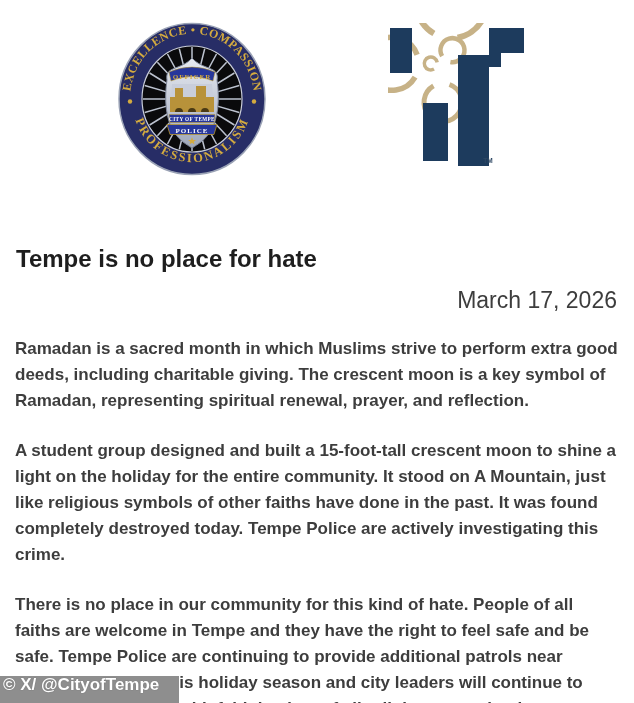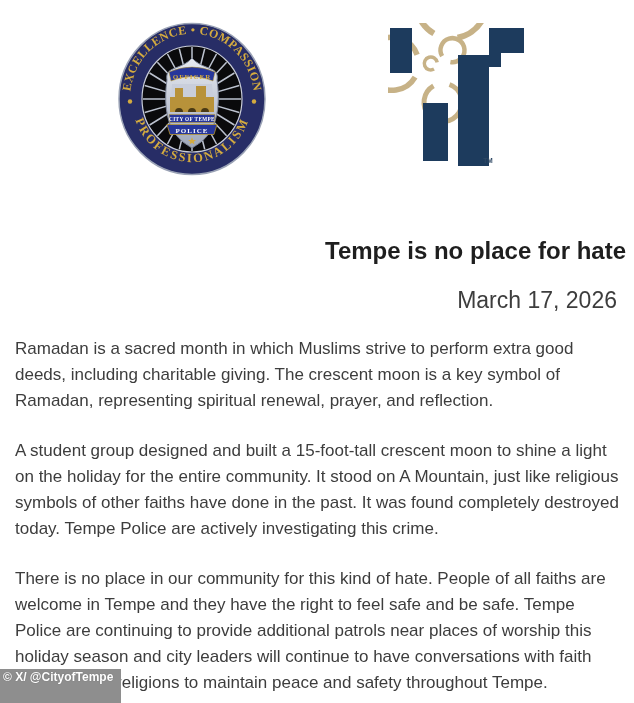--- a/index.html
+++ b/index.html
@@ -9,50 +9,50 @@
     height: 703px;
     background: #ffffff;
     font-family: "Liberation Sans", sans-serif;
     overflow: hidden;
   }
   .badge-svg { position: absolute; left: 117px; top: 22px; width: 150px; height: 154px; }
   .tlogo-svg { position: absolute; left: 388px; top: 23px; width: 140px; height: 146px; }
   .title {
     position: absolute;
     top: 229px; left: 0; right: 0;
-    text-align: right;
+    text-align: left;
     font-size: 24px;
     font-weight: bold;
     color: #1e1e1e;
-    margin: 8px;
+    margin: 16px;
   }
   .date {
     position: absolute;
     top: 287px; right: 17px;
     font-size: 23px;
     color: #3d3d3d;
   }
   .body-text {
     position: absolute;
     top: 336px; left: 15px; right: 14px;
     font-size: 17px;
     line-height: 26px;
     color: #3d3d3d;
   }
-  .body-text p { margin: 0 0 24px 0; }
+  .body-text p { margin: 0 0 24px 0; font-weight: bold; }
   .watermark {
     position: absolute;
     left: 0; bottom: 0;
-    height: 34px;
+    height: 27px;
     line-height: 17px;
     background: #8e8e8e;
     color: #ffffff;
-    font-size: 12px;
+    font-size: 17px;
     font-weight: bold;
-    padding: 0 8px 0 3px;
+    padding: 0 20px 0 3px;
     text-shadow: 0 0 1px rgba(60,60,60,0.5);
     white-space: nowrap;
   }
   .seal-ring-text { font-family: "Liberation Serif", serif; font-weight: bold; fill: #d4ab3f; }
   .seal-inner-text { font-family: "Liberation Serif", serif; font-weight: bold; }
   .tm-text { font-family: "Liberation Sans", sans-serif; fill: #2e4763; }
 </style>
 </head>
 <body>
 

